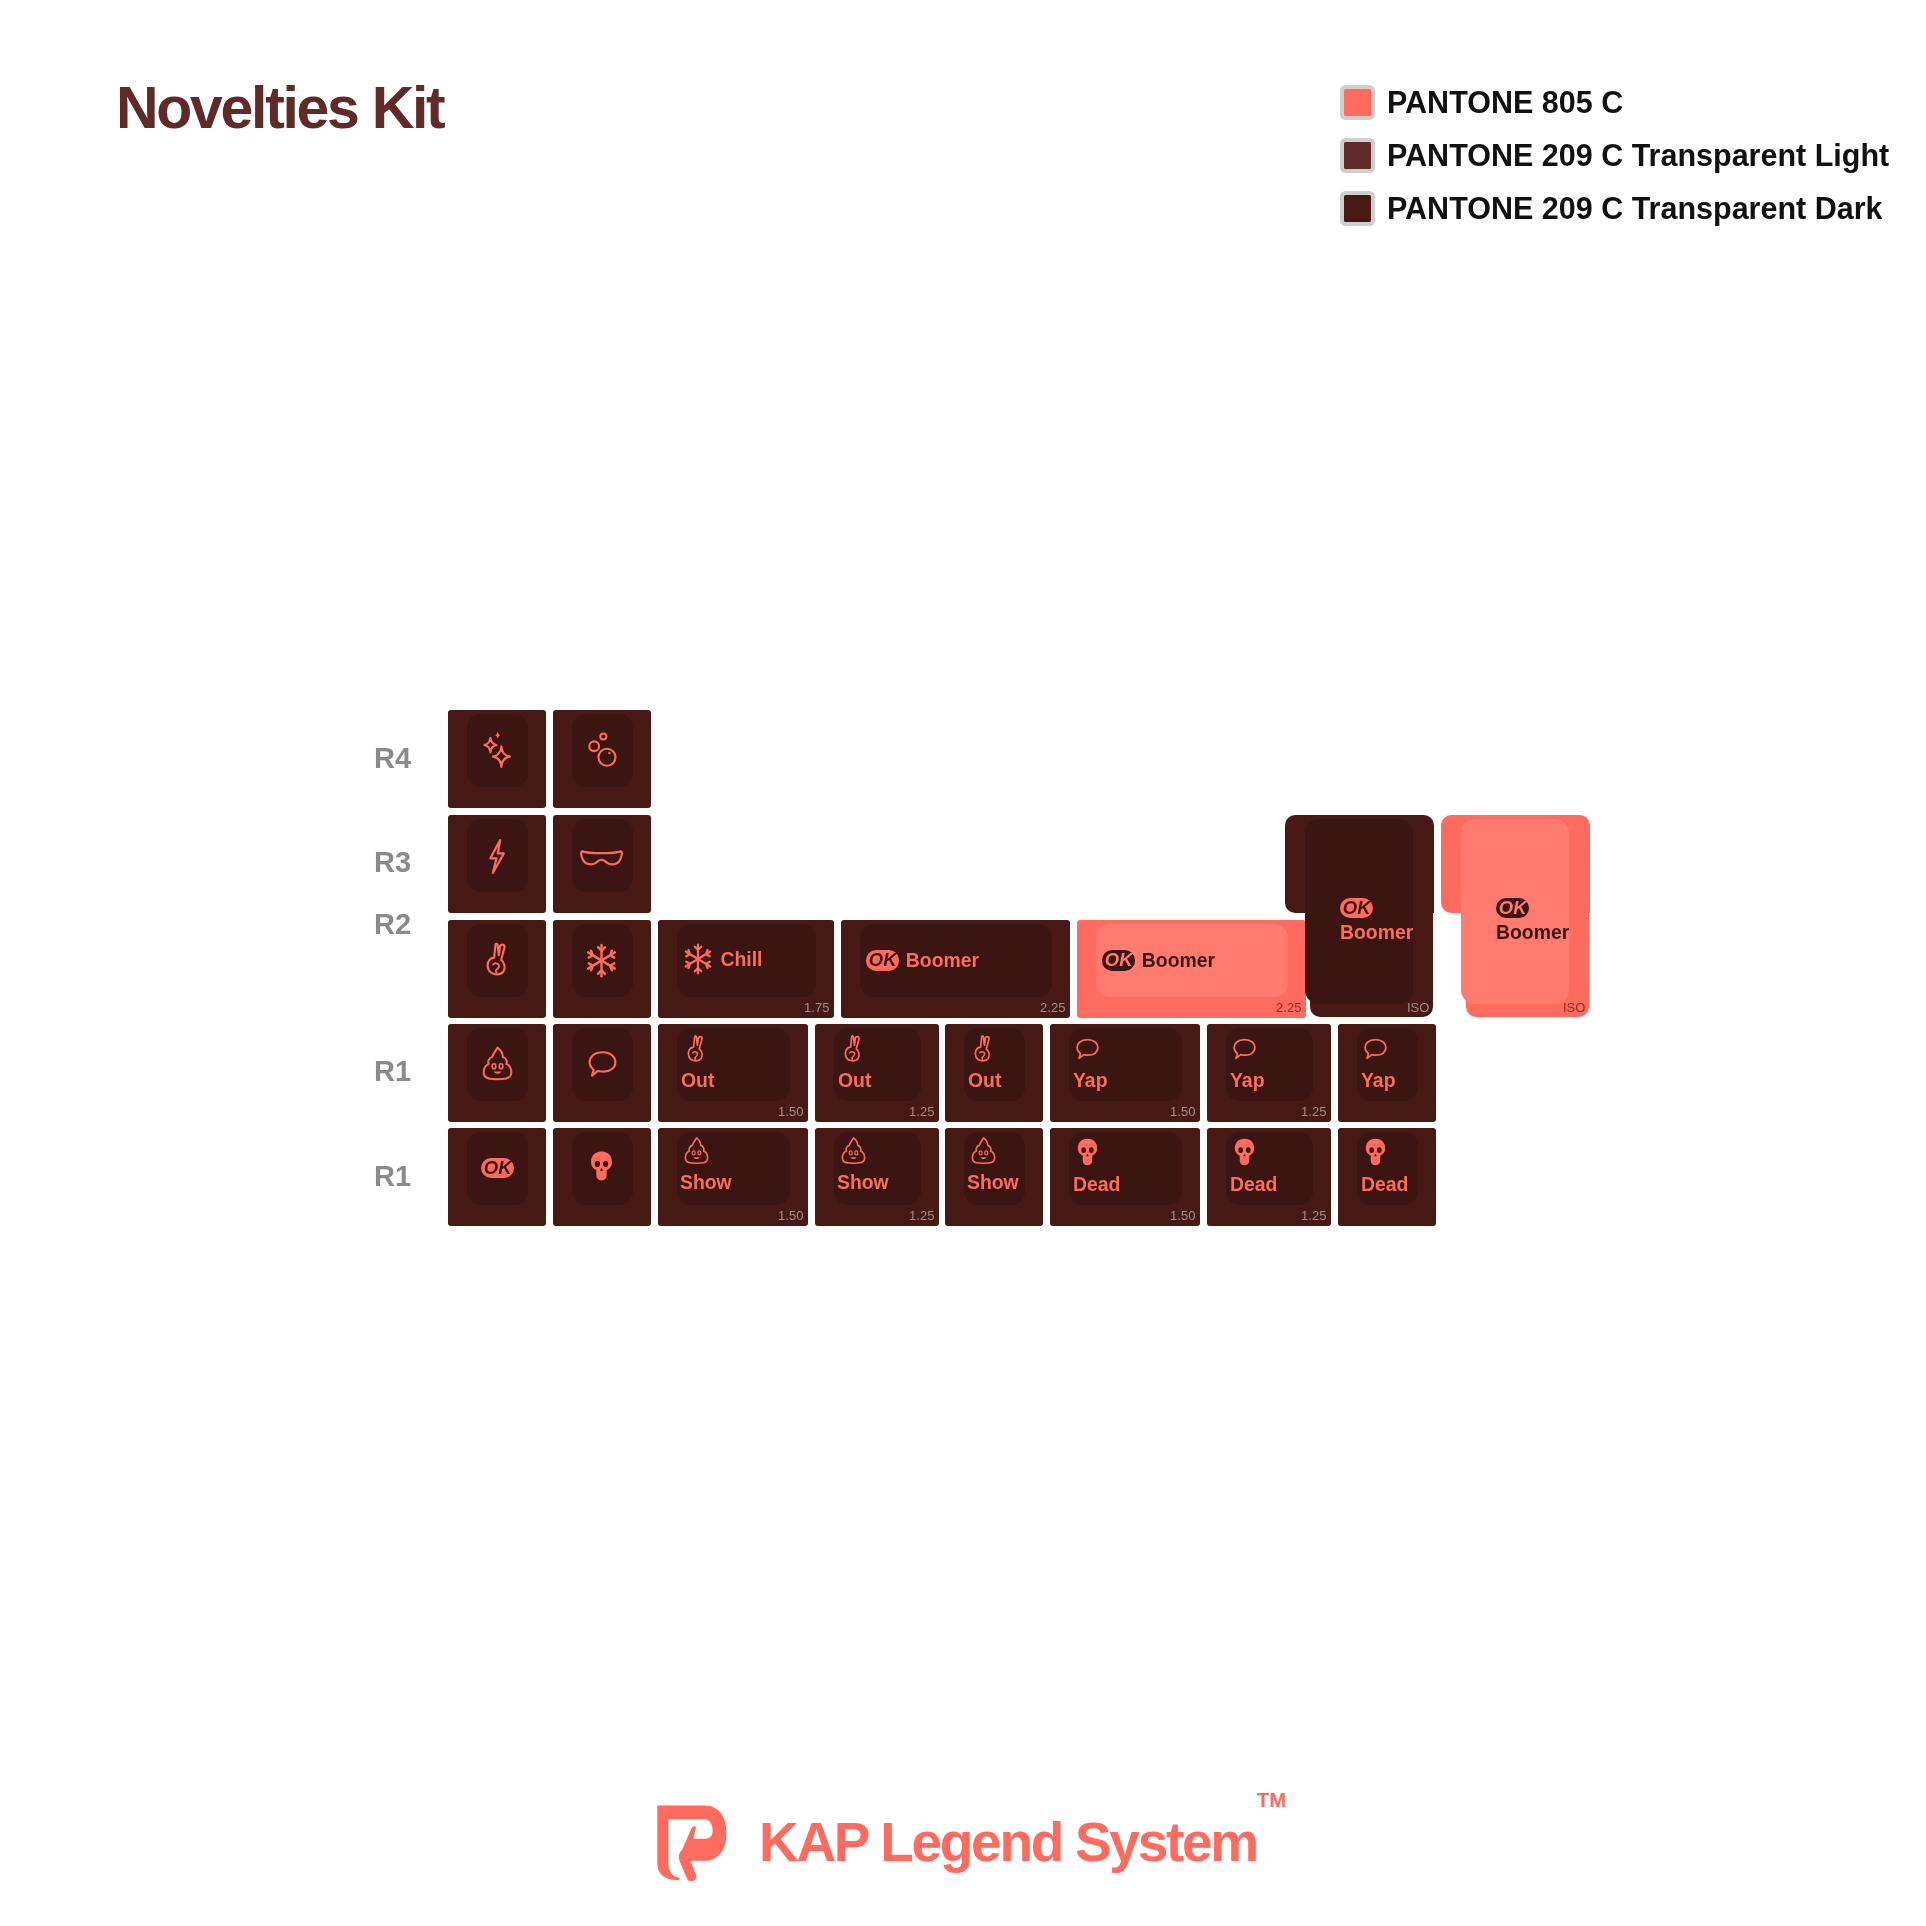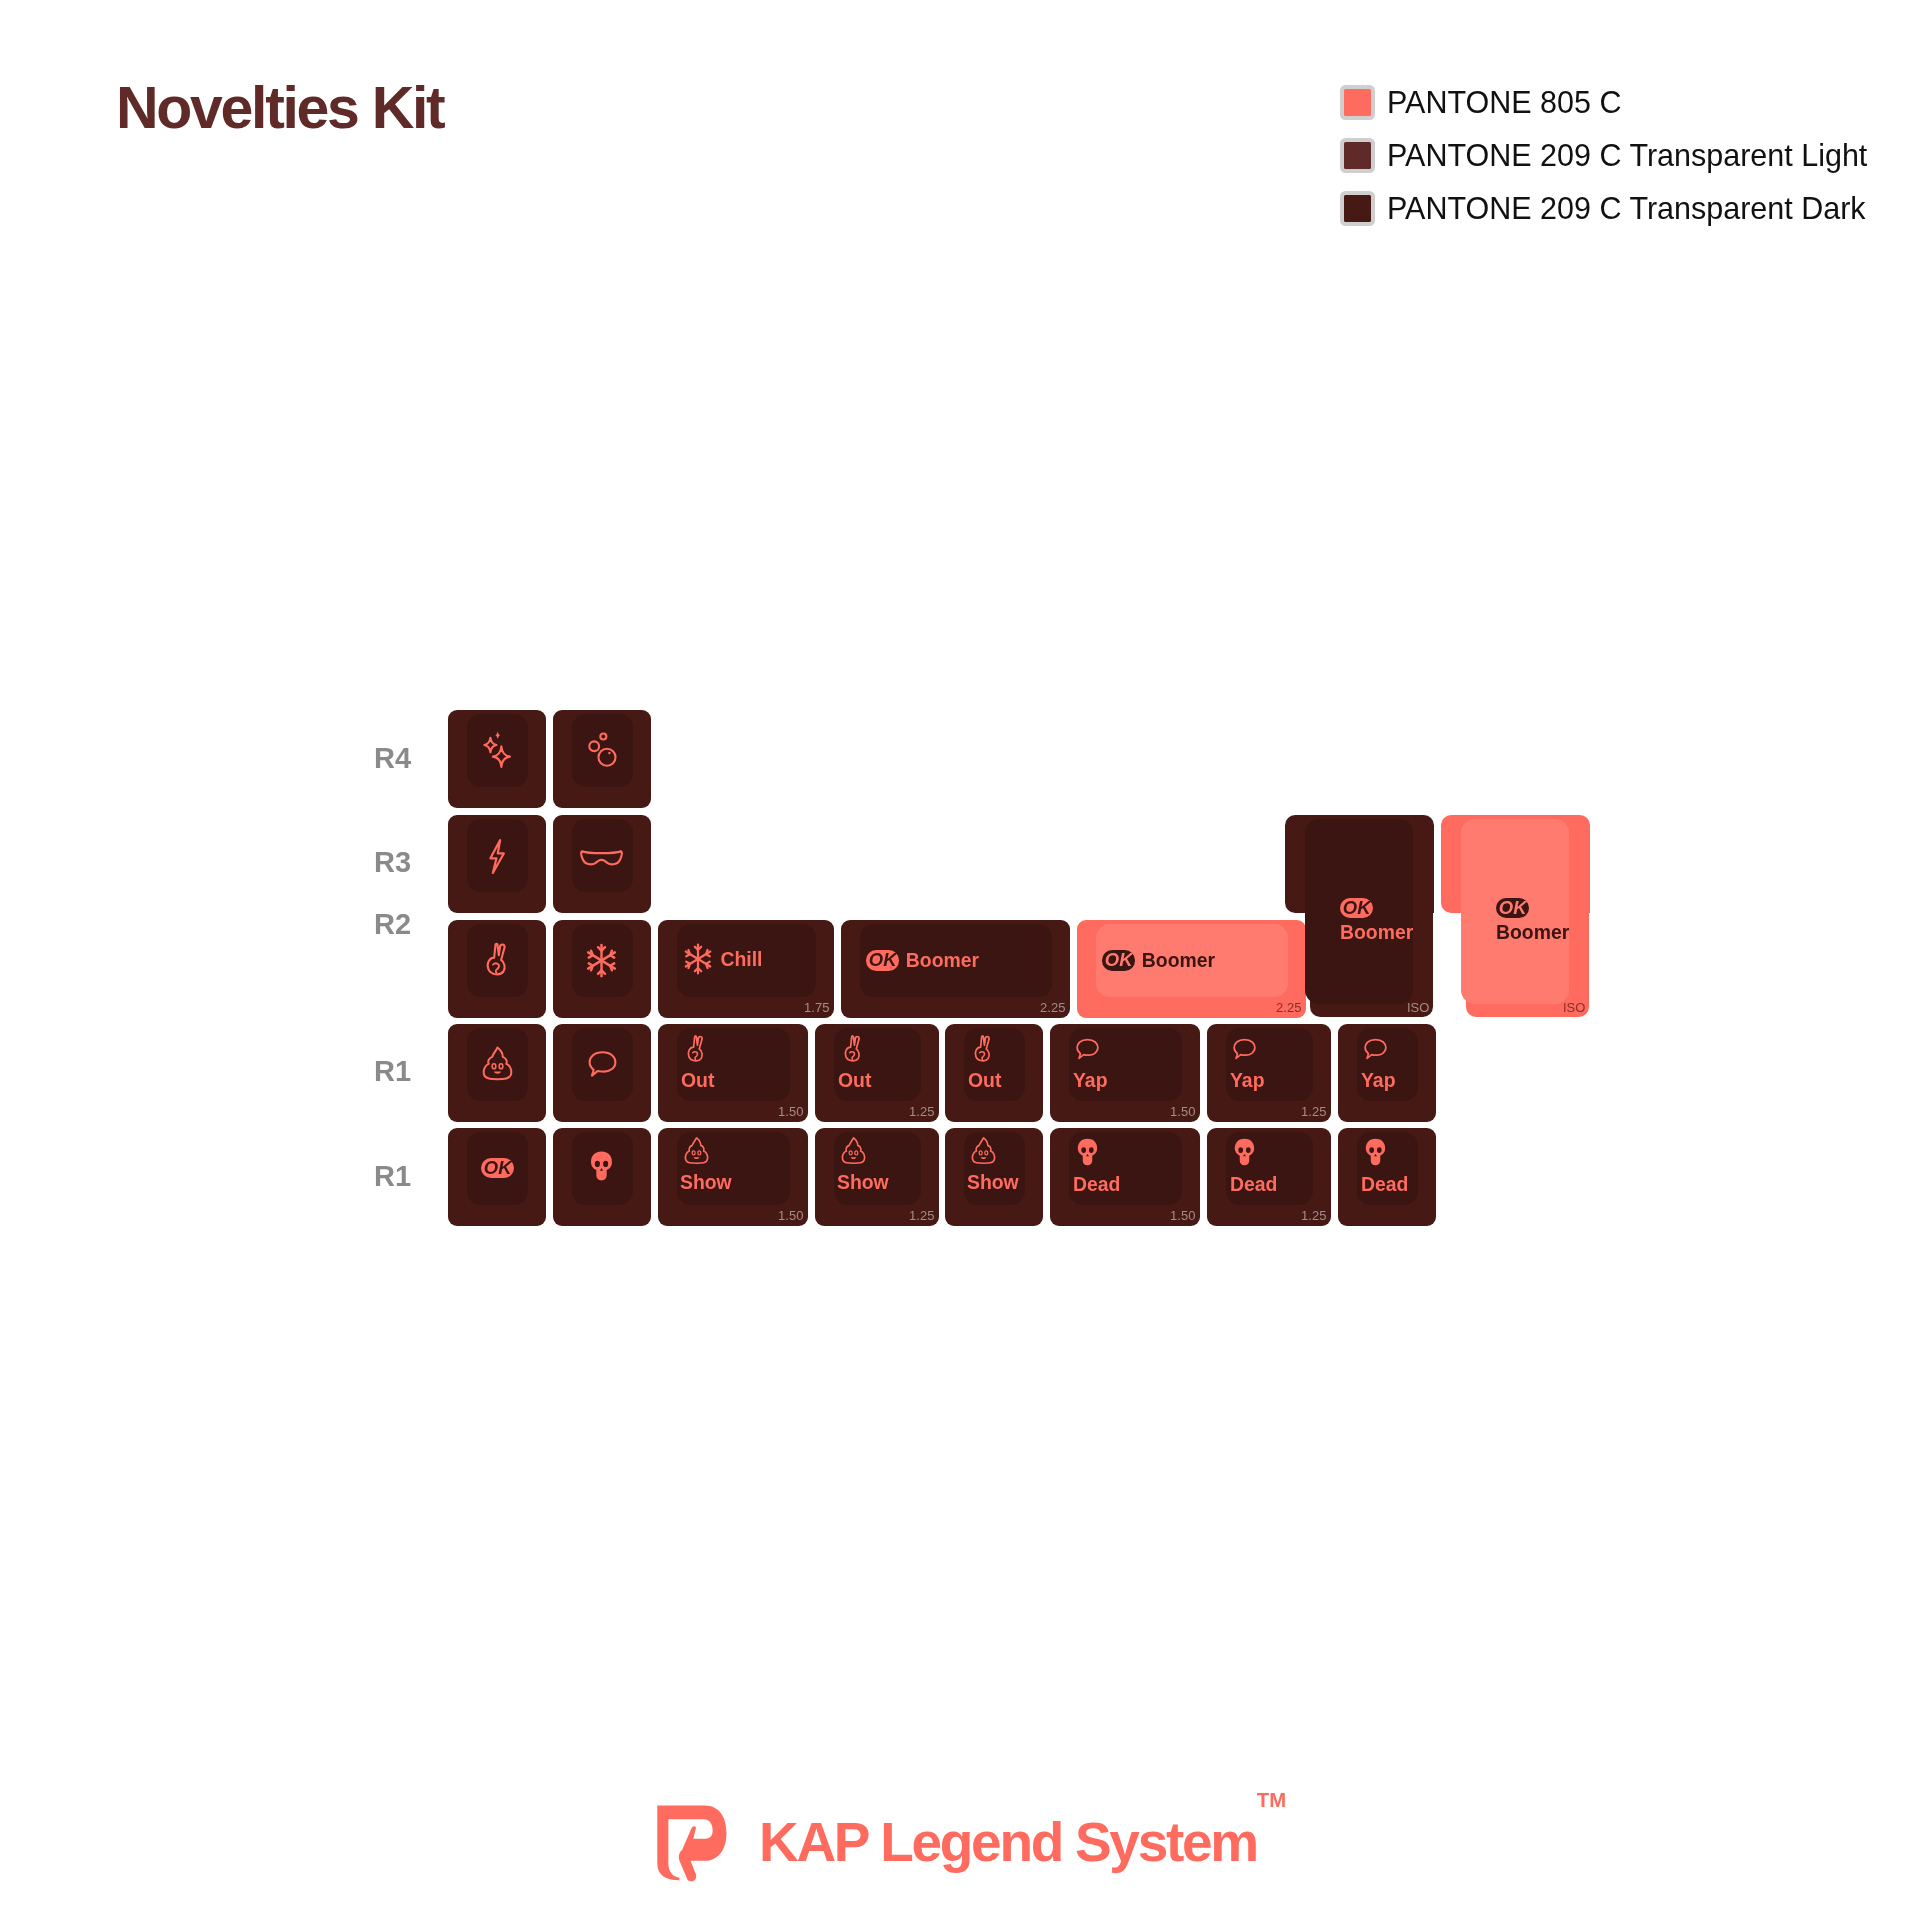--- a/index.html
+++ b/index.html
@@ -1,23 +1,23 @@
 <!DOCTYPE html>
 <html style="font-size:7.4px"><head>
 <meta charset="utf-8">
 <style>
   html, body { margin:0; padding:0; background:#ffffff; }
   body { width:1926px; height:1926px; position:relative; overflow:hidden; font-family:"Liberation Sans", sans-serif; }
   .title { position:absolute; left:116px; top:74px; font-size:59px; font-weight:bold; color:#5f2a27; letter-spacing:-2.3px; }
-  .legend { position:absolute; left:1340px; top:76px; }
+  .legend { position:absolute; left:1340px; top:76px;font-weight:bold; }
   .legend-item { display:flex; align-items:center; height:53px; }
   .swatch { width:27px; height:27px; border-radius:5.5px; border:4.2px solid #cfcfcf; margin-right:12px; }
   .legend-label { font-size:30.5px; color:#111; }
   .row-label { position:absolute; left:351px; width:83px; text-align:center; font-size:29px; font-weight:bold; color:#8a8a8a; }
-  .key { position:absolute; border-radius:9px; box-sizing:border-box; }
+  .key { position:absolute; border-radius:3px; box-sizing:border-box; }
   .key.dark { background:#461915; }
   .key.light { background:#ff6b5e; }
   .key .top { position:absolute; border-radius:14px; }
   .key.dark .top { background:#3b1512; }
   .key.light .top { background:#ff7b6f; }
   .legend-wrap { position:absolute; display:flex; align-items:center; gap:6.5px; font-weight:bold; font-size:19.4px; }
   .key.dark .legend-wrap { color:#ff6b5e; }
   .key.light .legend-wrap { color:#3b1512; }
   .legend-wrap.stack { flex-direction:column; align-items:flex-start; gap:2.8px; }
   .size-tag { position:absolute; right:4.6px; bottom:2.8px; font-size:13px;margin-top:14px; }

